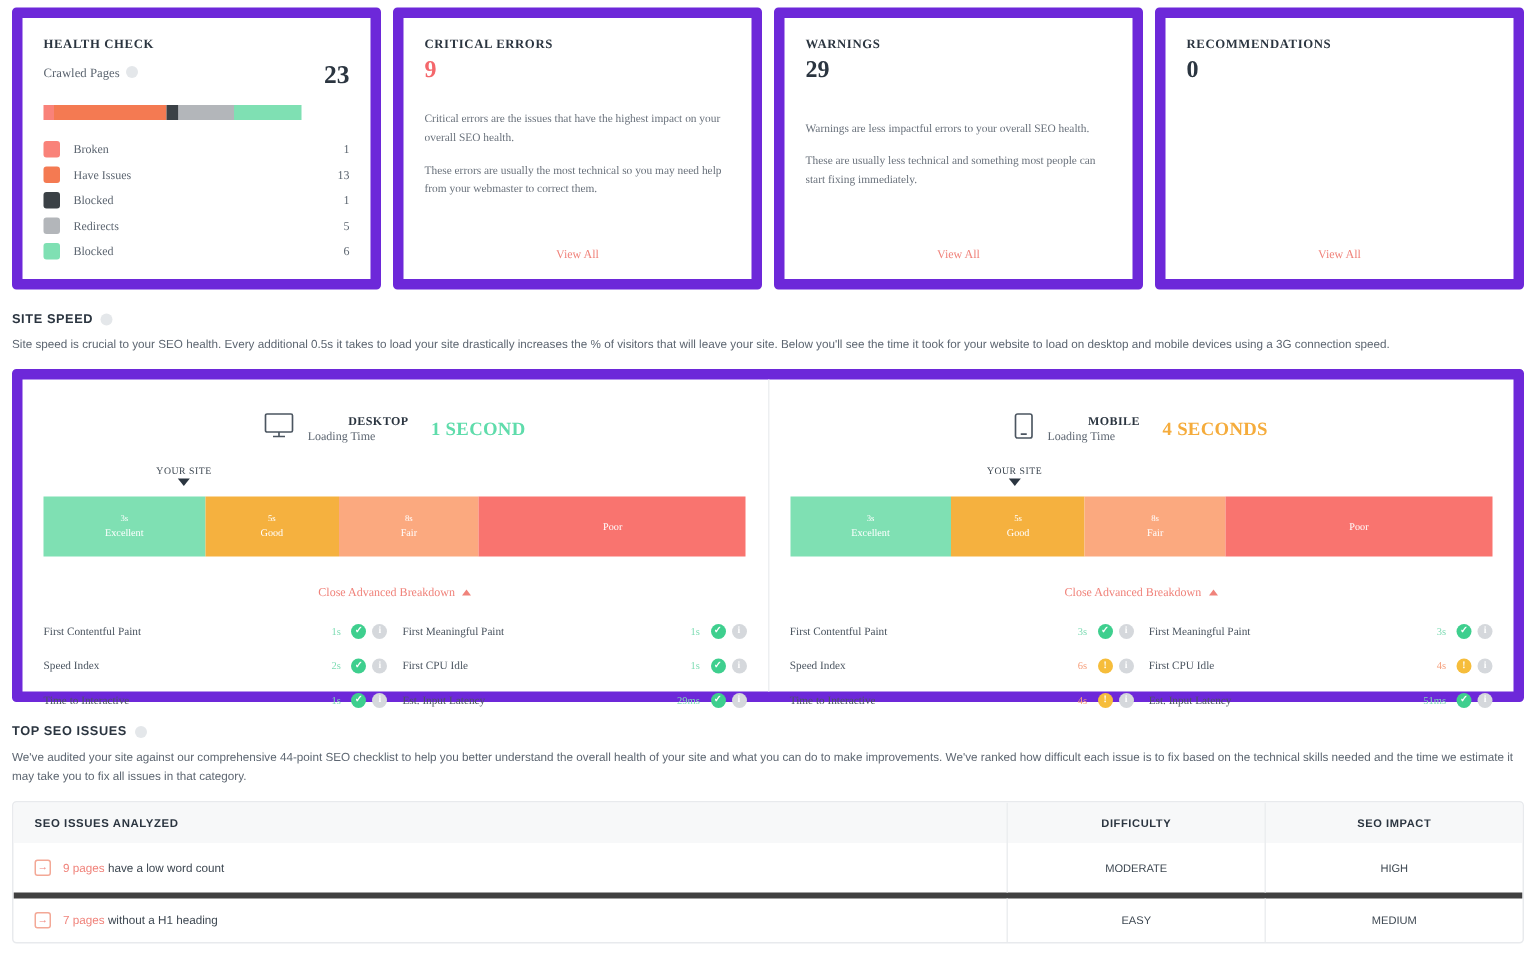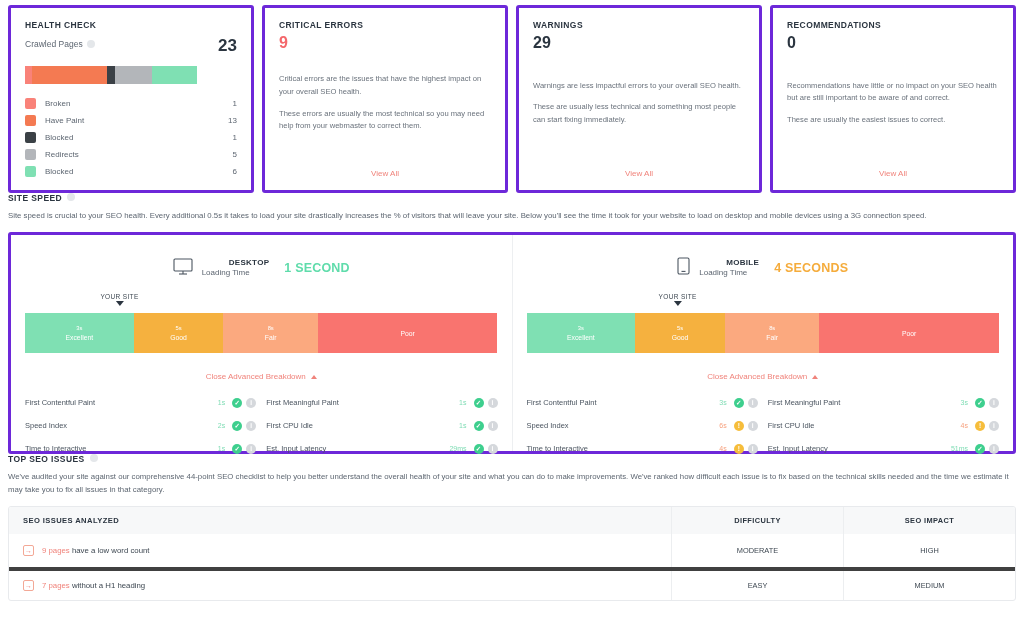--- a/index.html
+++ b/index.html
@@ -9,22 +9,23 @@
     background: #ffffff;
     font-family: "Liberation Sans", sans-serif;
     color: #333d47;
     overflow: hidden;
   }
   body { padding: 0 8px; }
 
   
   .card {
     background: #fff;
-    border: 3px solid #6d28d9;
+    border: 7px solid #6d28d9;
     border-radius: 3px;
+    font-family: Liberation Serif, serif;
   }
 
   
   .summary-row {
     display: flex;
     gap: 8px;
     padding-top: 5px;
   }
   .summary-card {
     flex: 1 1 0;
@@ -117,22 +118,23 @@
     color: #f0837b;
     margin-top: auto;
     padding-top: 16px;
     padding-bottom: 2px;
     cursor: pointer;
   }
 
   
   .section-head {
     display: flex;
-    align-items: flex-start;
+    align-items: flex-end;
     gap: 5px;
+    margin-top: 14px;
   }
   .section-title {
     font-size: 8.5px;
     font-weight: bold;
     letter-spacing: 0.4px;
     color: #2b3540;
     text-transform: uppercase;
   }
   .section-desc {
     font-size: 7.8px;
@@ -335,21 +337,21 @@
         <span style="background: rgb(127, 224, 179); width: 26.087%;"></span>
       </div>
     <div class="legend" id="health-legend">
         <div class="legend-row">
           <span class="legend-sw" style="background:#f98279"></span>
           <span class="legend-name">Broken</span>
           <span class="legend-val">1</span>
         </div>
         <div class="legend-row">
           <span class="legend-sw" style="background:#f47a52"></span>
-          <span class="legend-name">Have Paint</span>
+          <span class="legend-name">Have Issues</span>
           <span class="legend-val">13</span>
         </div>
         <div class="legend-row">
           <span class="legend-sw" style="background:#3b4146"></span>
           <span class="legend-name">Blocked</span>
           <span class="legend-val">1</span>
         </div>
         <div class="legend-row">
           <span class="legend-sw" style="background:#b3b6ba"></span>
           <span class="legend-name">Redirects</span>
@@ -379,24 +381,20 @@
     <div class="card-body">
       <p>Warnings are less impactful errors to your overall SEO health.</p>
       <p>These are usually less technical and something most people can start fixing immediately.</p>
     </div>
     <div class="view-all">View All</div>
   </div>
 
   <div class="card summary-card">
     <div class="card-title">RECOMMENDATIONS</div>
     <div class="big-num num-dark">0</div>
-    <div class="card-body">
-      <p>Recommendations have little or no impact on your SEO health but are still important to be aware of and correct.</p>
-      <p>These are usually the easiest issues to correct.</p>
-    </div>
     <div class="view-all">View All</div>
   </div>
 </div>
 
 <div class="section-head">
   <span class="section-title">SITE SPEED</span>
   <span class="info-dot"></span>
 </div>
 <div class="section-desc">Site speed is crucial to your SEO health. Every additional 0.5s it takes to load your site drastically increases the % of visitors that will leave your site. Below you'll see the time it took for your website to load on desktop and mobile devices using a 3G connection speed.</div>
 

